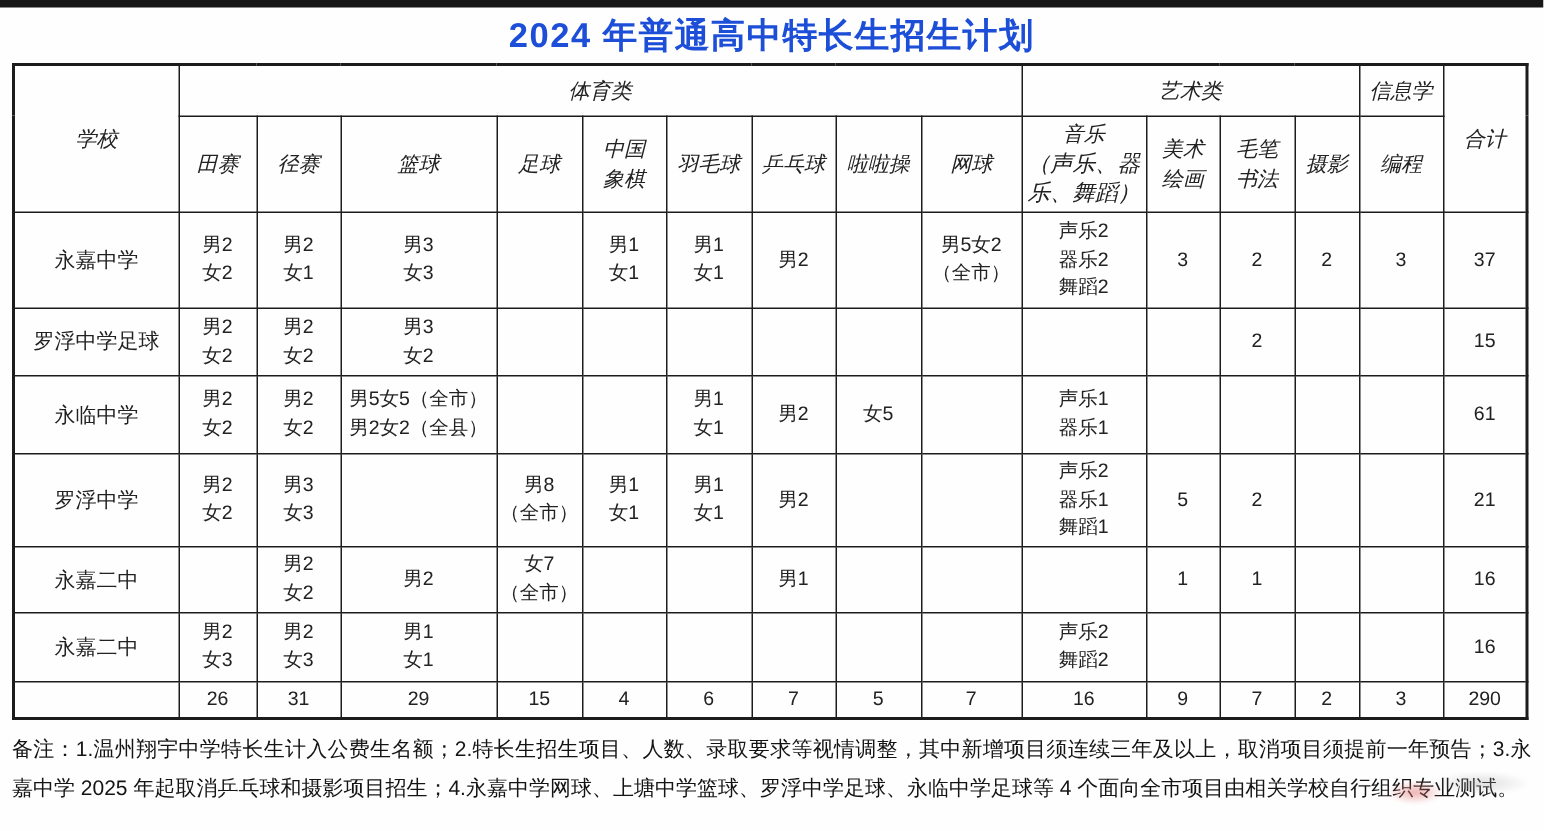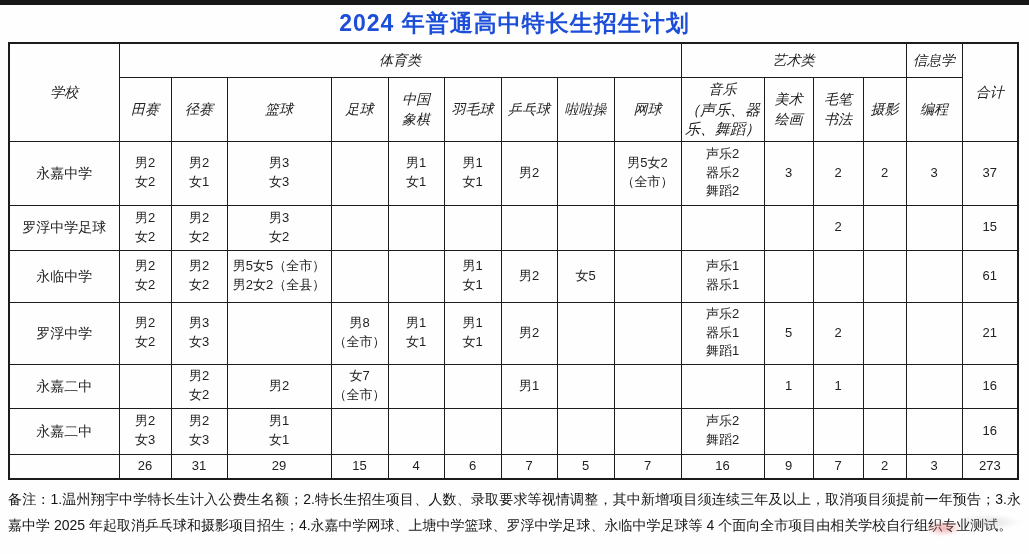--- a/index.html
+++ b/index.html
@@ -253,20 +253,20 @@
         <td>4</td>
         <td>6</td>
         <td>7</td>
         <td>5</td>
         <td>7</td>
         <td>16</td>
         <td>9</td>
         <td>7</td>
         <td>2</td>
         <td>3</td>
-        <td>273</td>
+        <td>290</td>
       </tr>
     </tbody>
 </table>
 
 <p class="notes">备注：1.温州翔宇中学特长生计入公费生名额；2.特长生招生项目、人数、录取要求等视情调整，其中新增项目须连续三年及以上，取消项目须提前一年预告；3.永嘉中学 2025 年起取消乒乓球和摄影项目招生；4.永嘉中学网球、上塘中学篮球、罗浮中学足球、永临中学足球等 4 个面向全市项目由相关学校自行组织专业测试。</p>
 
 <div class="watermark"></div>
 
 </body></html>

